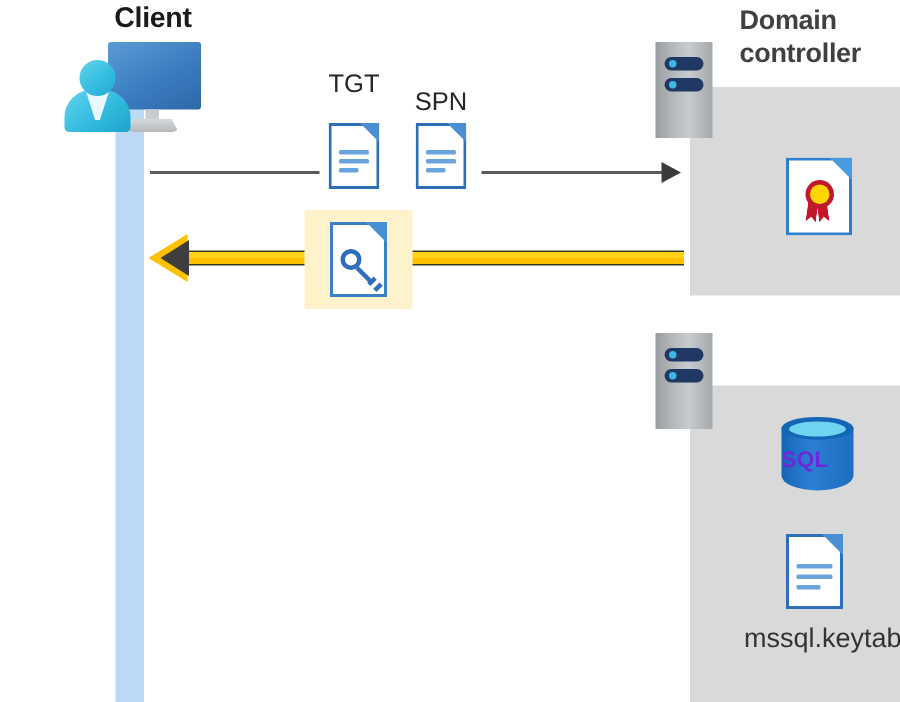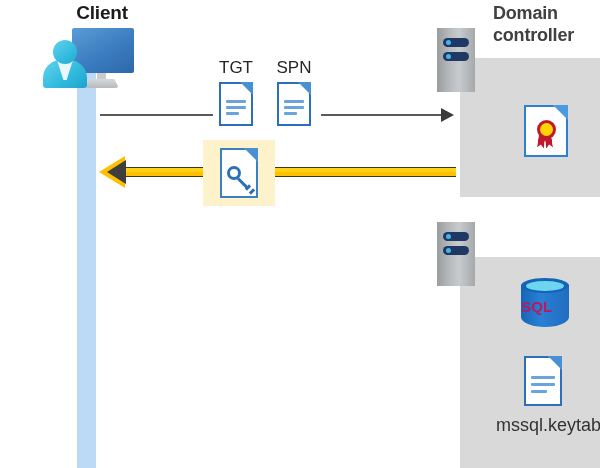--- a/index.html
+++ b/index.html
@@ -226,21 +226,21 @@
 
   #doc-tgt { left: 182px; top: 82px; }
   #doc-spn { left: 240px; top: 82px; }
 
   .doc-caption {
     font-size: 17px;
     color: #262626;
     text-align: center;
     width: 54px;
   }
-  #label-tgt { left: 172px; top: 58px; }
+  #label-tgt { left: 172px; top: 46px; }
   #label-spn { left: 230px; top: 58px; }
 
   
   #doc-key { left: 183px; top: 148px; width: 38px; height: 50px; }
   #doc-key .doc-page {
     width: 38px; height: 50px;
     border: 2px solid #3b7fc4;
   }
   #doc-key .doc-fold {
     width: 14px; height: 14px;
@@ -330,21 +330,21 @@
     left: 5px; top: 3px;
     width: 38px; height: 10px;
     border-radius: 50%;
     background: #6fd4ef;
   }
   .sql-text {
     position: absolute;
     left: 0; top: 20px;
     width: 30px;
     text-align: right;
-    color: #be185d;
+    color: #6d28d9;
     font-size: 15px;
     font-weight: bold;
     letter-spacing: 0.2px;
   }
 
   
   #doc-keytab { left: 487px; top: 356px; width: 38px; height: 50px; }
   #doc-keytab .doc-page { width: 38px; height: 50px; border: 2px solid #2f6fba; }
   #doc-keytab .doc-fold { width: 14px; height: 14px; }
   #doc-keytab .doc-line.l1 { top: 20px; width: 24px; }

